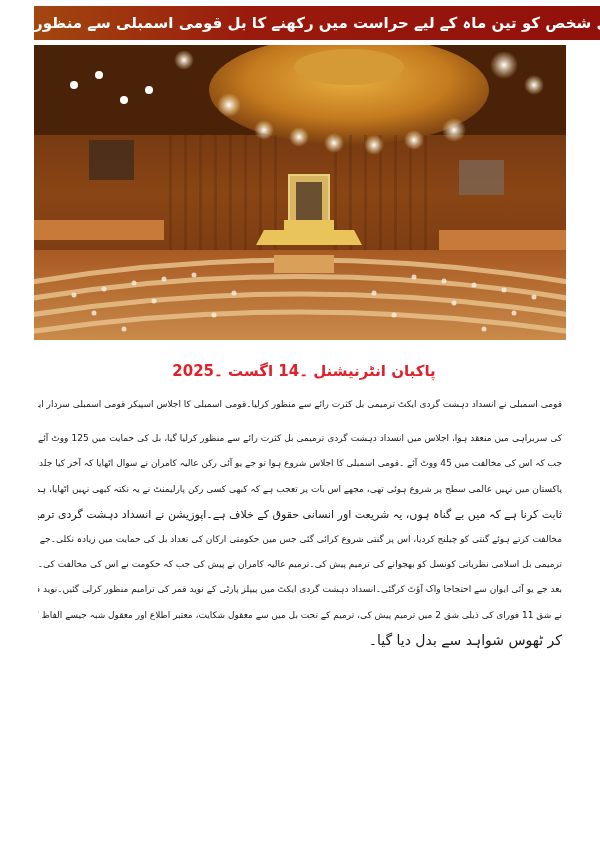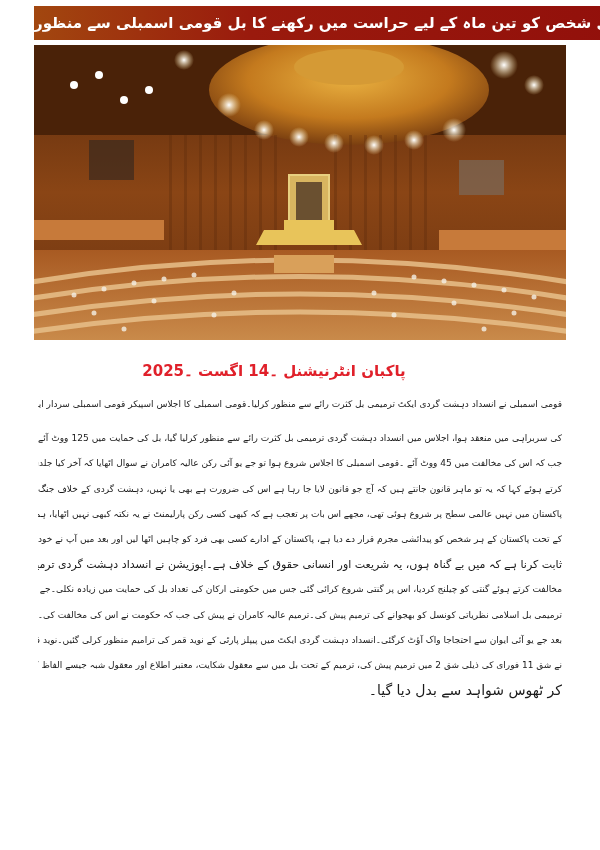--- a/index.html
+++ b/index.html
@@ -61,20 +61,21 @@
     .byline {
       position: absolute;
       left: 0;
       top: 362px;
       width: 548px;
       text-align: center;
       color: #e0202a;
       font-size: 15px;
       font-weight: bold;
       direction: rtl;
+      padding-left: 30px;
     }
     .article {
       position: absolute;
       left: 38px;
       top: 392px;
       width: 524px;
       direction: rtl;
       text-align: justify;
       text-align-last: right;
       color: #1a1a1a;
@@ -206,23 +207,21 @@
   </svg>
 </div>
 
 <div class="byline">پاکبان انٹرنیشنل ۔14 اگست ۔2025</div>
 
 <div class="article">
   <p>
     <span class="line" style="font-size: 9px;">قومی اسمبلی نے انسداد دہشت گردی ایکٹ ترمیمی بل کثرت رائے سے منظور کرلیا۔قومی اسمبلی کا اجلاس اسپیکر قومی اسمبلی سردار ایاز صادق</span>
     <span class="line" style="font-size: 9px; margin-top: 9px;">کی سربراہی میں منعقد ہوا، اجلاس میں انسداد دہشت گردی ترمیمی بل کثرت رائے سے منظور کرلیا گیا، بل کی حمایت میں 125 ووٹ آئے</span>
     <span class="line" style="font-size: 9px;">جب کہ اس کی مخالفت میں 45 ووٹ آئے ۔قومی اسمبلی کا اجلاس شروع ہوا تو جے یو آئی رکن عالیہ کامران نے سوال اٹھایا کہ آخر کیا جلدی</span>
-    <span class="line" style="font-size: 9px;">کرتے ہوئے کہا کہ یہ تو ماہر قانون جانتے ہیں کہ آج جو قانون لایا جا رہا ہے اس کی ضرورت ہے بھی یا نہیں، دہشت گردی کے خلاف جنگ</span>
     <span class="line" style="font-size: 9px;">پاکستان میں نہیں عالمی سطح پر شروع ہوئی تھی، مجھے اس بات پر تعجب ہے کہ کبھی کسی رکن پارلیمنٹ نے یہ نکتہ کبھی نہیں اٹھایا، ہم نے چند قوانین</span>
-    <span class="line" style="font-size: 9px;">کے تحت پاکستان کے ہر شخص کو پیدائشی مجرم قرار دے دیا ہے، پاکستان کے ادارے کسی بھی فرد کو چاہیں اٹھا لیں اور بعد میں آپ نے خود</span>
     <span class="line" style="font-size: 11px;">ثابت کرنا ہے کہ میں بے گناہ ہوں، یہ شریعت اور انسانی حقوق کے خلاف ہے۔اپوزیشن نے انسداد دہشت گردی ترمیمی بل 2024 کی</span>
     <span class="line" style="font-size: 9px;">مخالفت کرتے ہوئے گنتی کو چیلنج کردیا، اس پر گنتی شروع کرائی گئی جس میں حکومتی ارکان کی تعداد بل کی حمایت میں زیادہ نکلی۔جے یو آئی نے</span>
     <span class="line" style="font-size: 9px;">ترمیمی بل اسلامی نظریاتی کونسل کو بھجوانے کی ترمیم پیش کی۔ترمیم عالیہ کامران نے پیش کی جب کہ حکومت نے اس کی مخالفت کی۔اسپیکر نے</span>
     <span class="line" style="font-size: 9px;">بعد جے یو آئی ایوان سے احتجاجا واک آؤٹ کرگئی۔انسداد دہشت گردی ایکٹ میں پیپلز پارٹی کے نوید قمر کی ترامیم منظور کرلی گئیں۔نوید قمر</span>
     <span class="line" style="font-size: 9px;">نے شق 11 فورای کی ذیلی شق 2 میں ترمیم پیش کی، ترمیم کے تحت بل میں سے معقول شکایت، معتبر اطلاع اور معقول شبہ جیسے الفاظ کو نکال</span>
     <span class="line last">کر ٹھوس شواہد سے بدل دیا گیا۔</span>
   </p>
 </div>
 
 </body></html>

